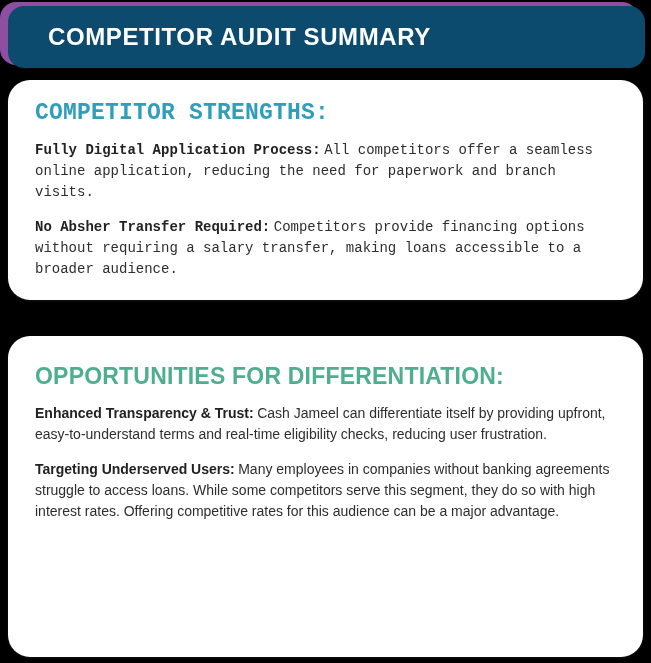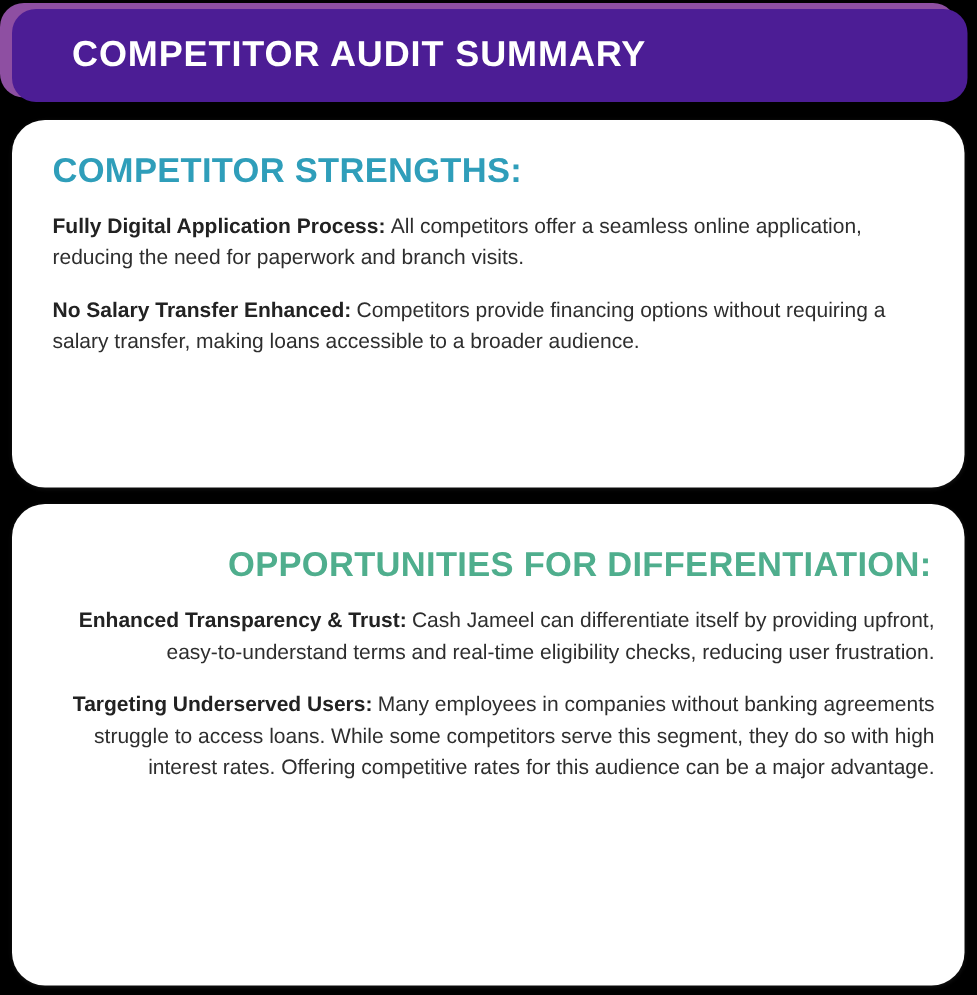--- a/index.html
+++ b/index.html
@@ -48,28 +48,28 @@
     position: absolute;
     left: 8px;
     width: 635px;
     background: #ffffff;
     border-radius: 22px;
     box-sizing: border-box;
     box-shadow: 0 1px 3px rgba(255,255,255,0.08);
   }
   .card-strengths {
     top: 80px;
-    height: 245px;
+    height: 220px;
     padding: 20px 22px 0 27px;
+    font-family: Liberation Mono, monospace;
   }
   .card-opportunities {
     top: 336px;
     height: 321px;
     padding: 27px 22px 0 27px;
-    text-align: right;
   }
   .card-heading {
     margin: 0;
     font-size: 23px;
     font-weight: bold;
     letter-spacing: 0.2px;
     line-height: 26px;
   }
   .card-body p {
     margin: 14px 0 0 0;
@@ -81,32 +81,32 @@
   .card-body p strong {
     font-weight: bold;
     color: #222222;
     margin-right: 0.25em;
   }
 </style>
 </head>
 <body>
 
 <div class="banner-back" style="background: rgb(142, 79, 162);"></div>
-<div class="banner" style="background: #4c1d95;">
+<div class="banner" style="background: #0c4a6e;">
   <div class="banner-title">COMPETITOR AUDIT SUMMARY</div>
 </div>
 
 <div class="card card-strengths">
   <h2 class="card-heading" style="color: rgb(47, 158, 186);">COMPETITOR STRENGTHS:</h2>
   <div class="card-body">
     <p>
       <strong>Fully Digital Application Process:</strong><span>All competitors offer a seamless online application, reducing the need for paperwork and branch visits.</span>
     </p>
     <p>
-      <strong>No Salary Transfer Enhanced:</strong><span>Competitors provide financing options without requiring a salary transfer, making loans accessible to a broader audience.</span>
+      <strong>No Absher Transfer Required:</strong><span>Competitors provide financing options without requiring a salary transfer, making loans accessible to a broader audience.</span>
     </p>
   </div>
 </div>
 
 <div class="card card-opportunities">
   <h2 class="card-heading" style="color: rgb(79, 174, 141);">OPPORTUNITIES FOR DIFFERENTIATION:</h2>
   <div class="card-body">
     <p>
       <strong>Enhanced Transparency &amp; Trust:</strong><span>Cash Jameel can differentiate itself by providing upfront, easy-to-understand terms and real-time eligibility checks, reducing user frustration.</span>
     </p>

